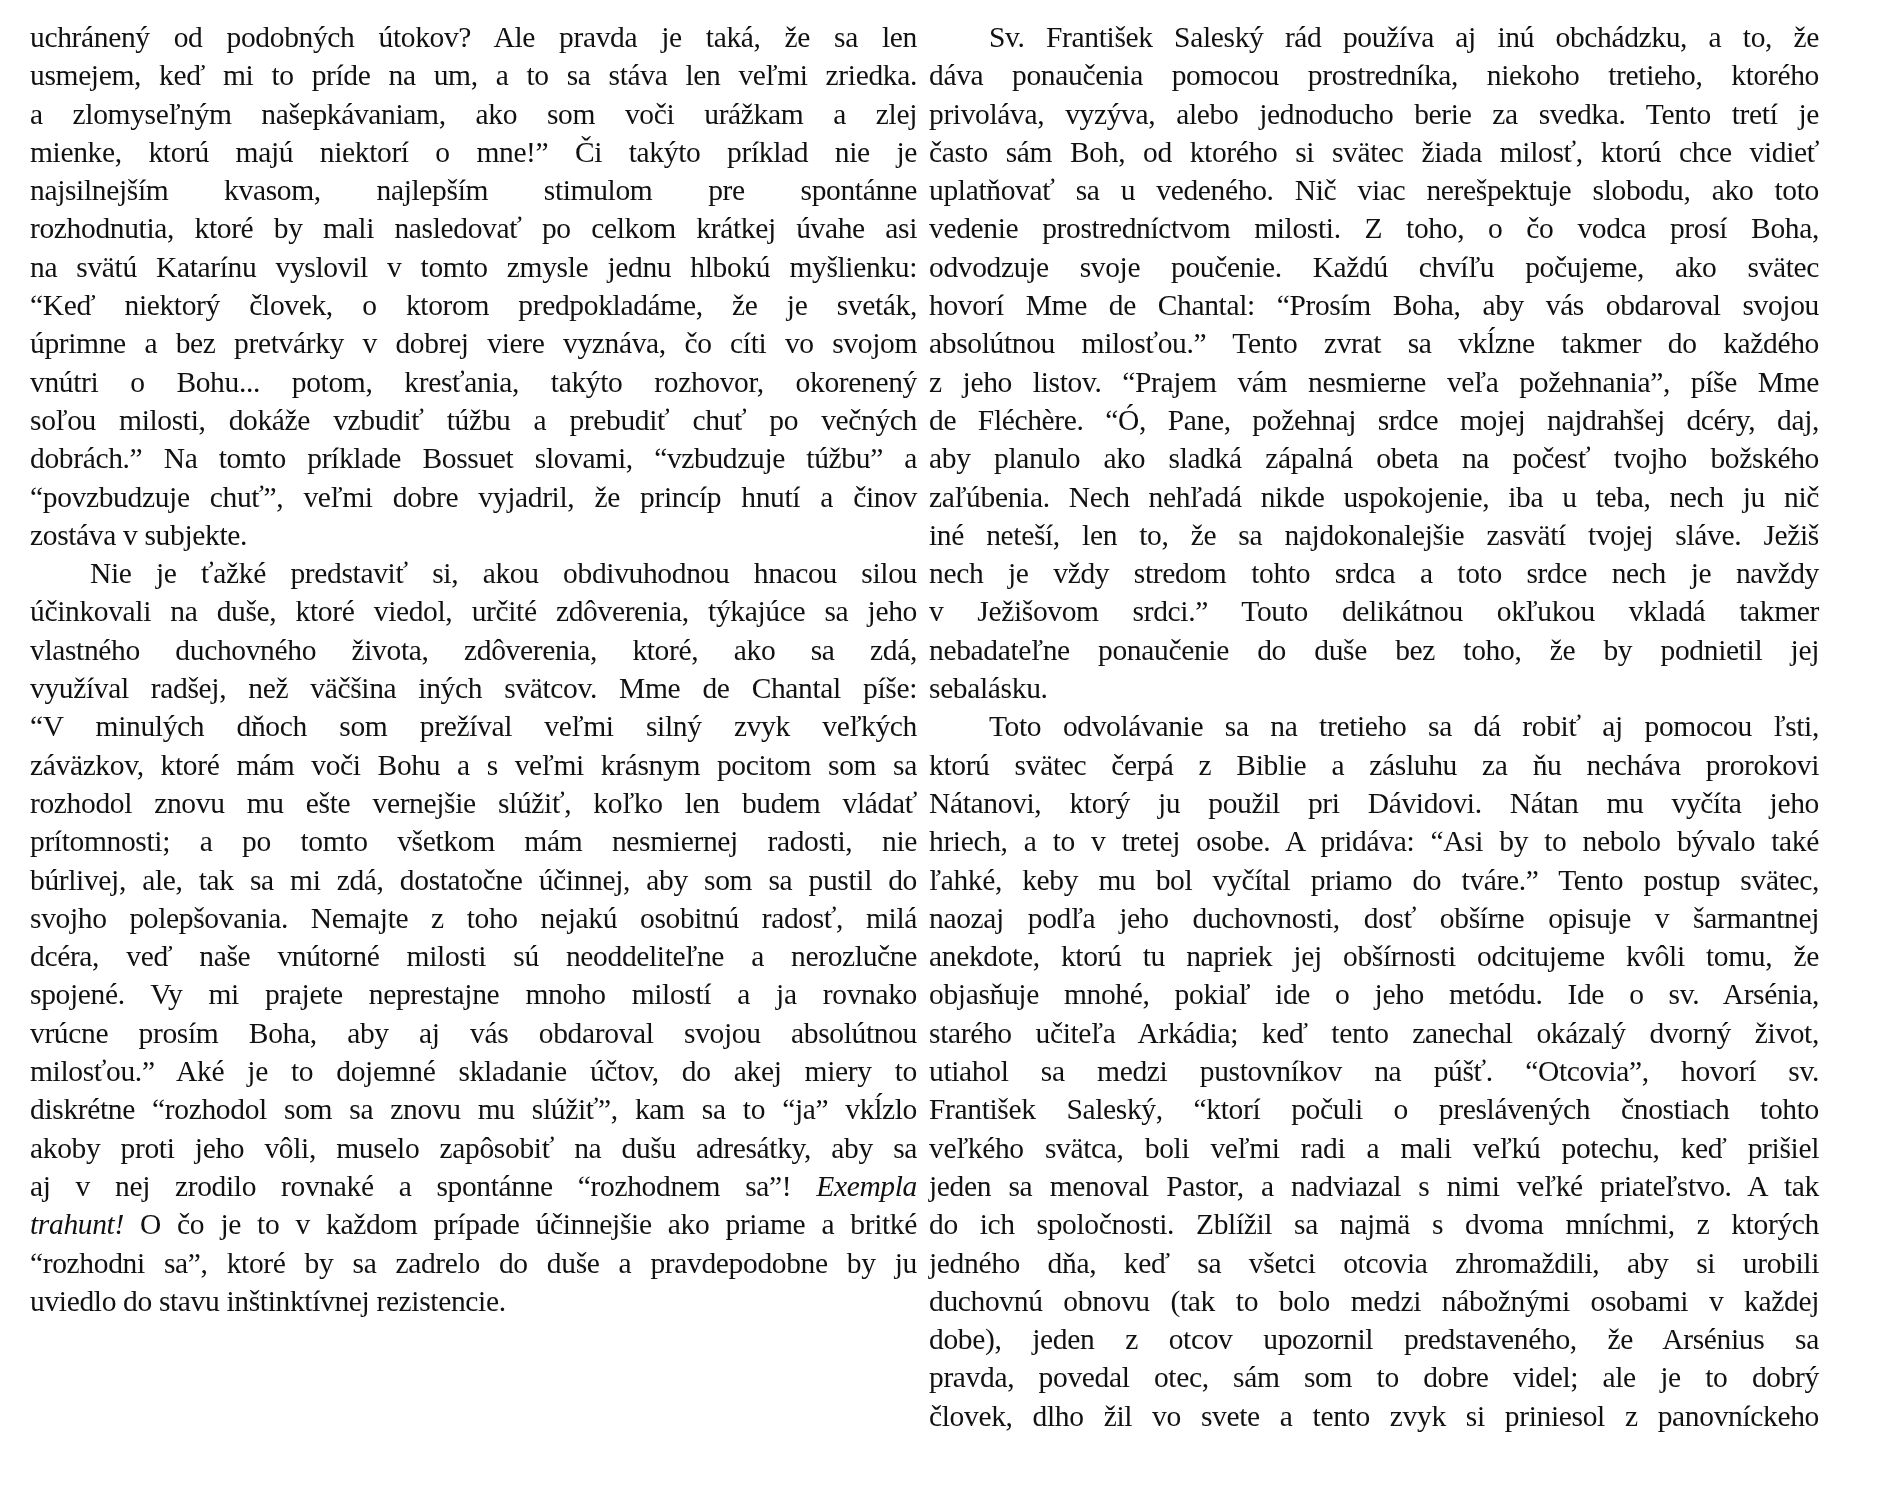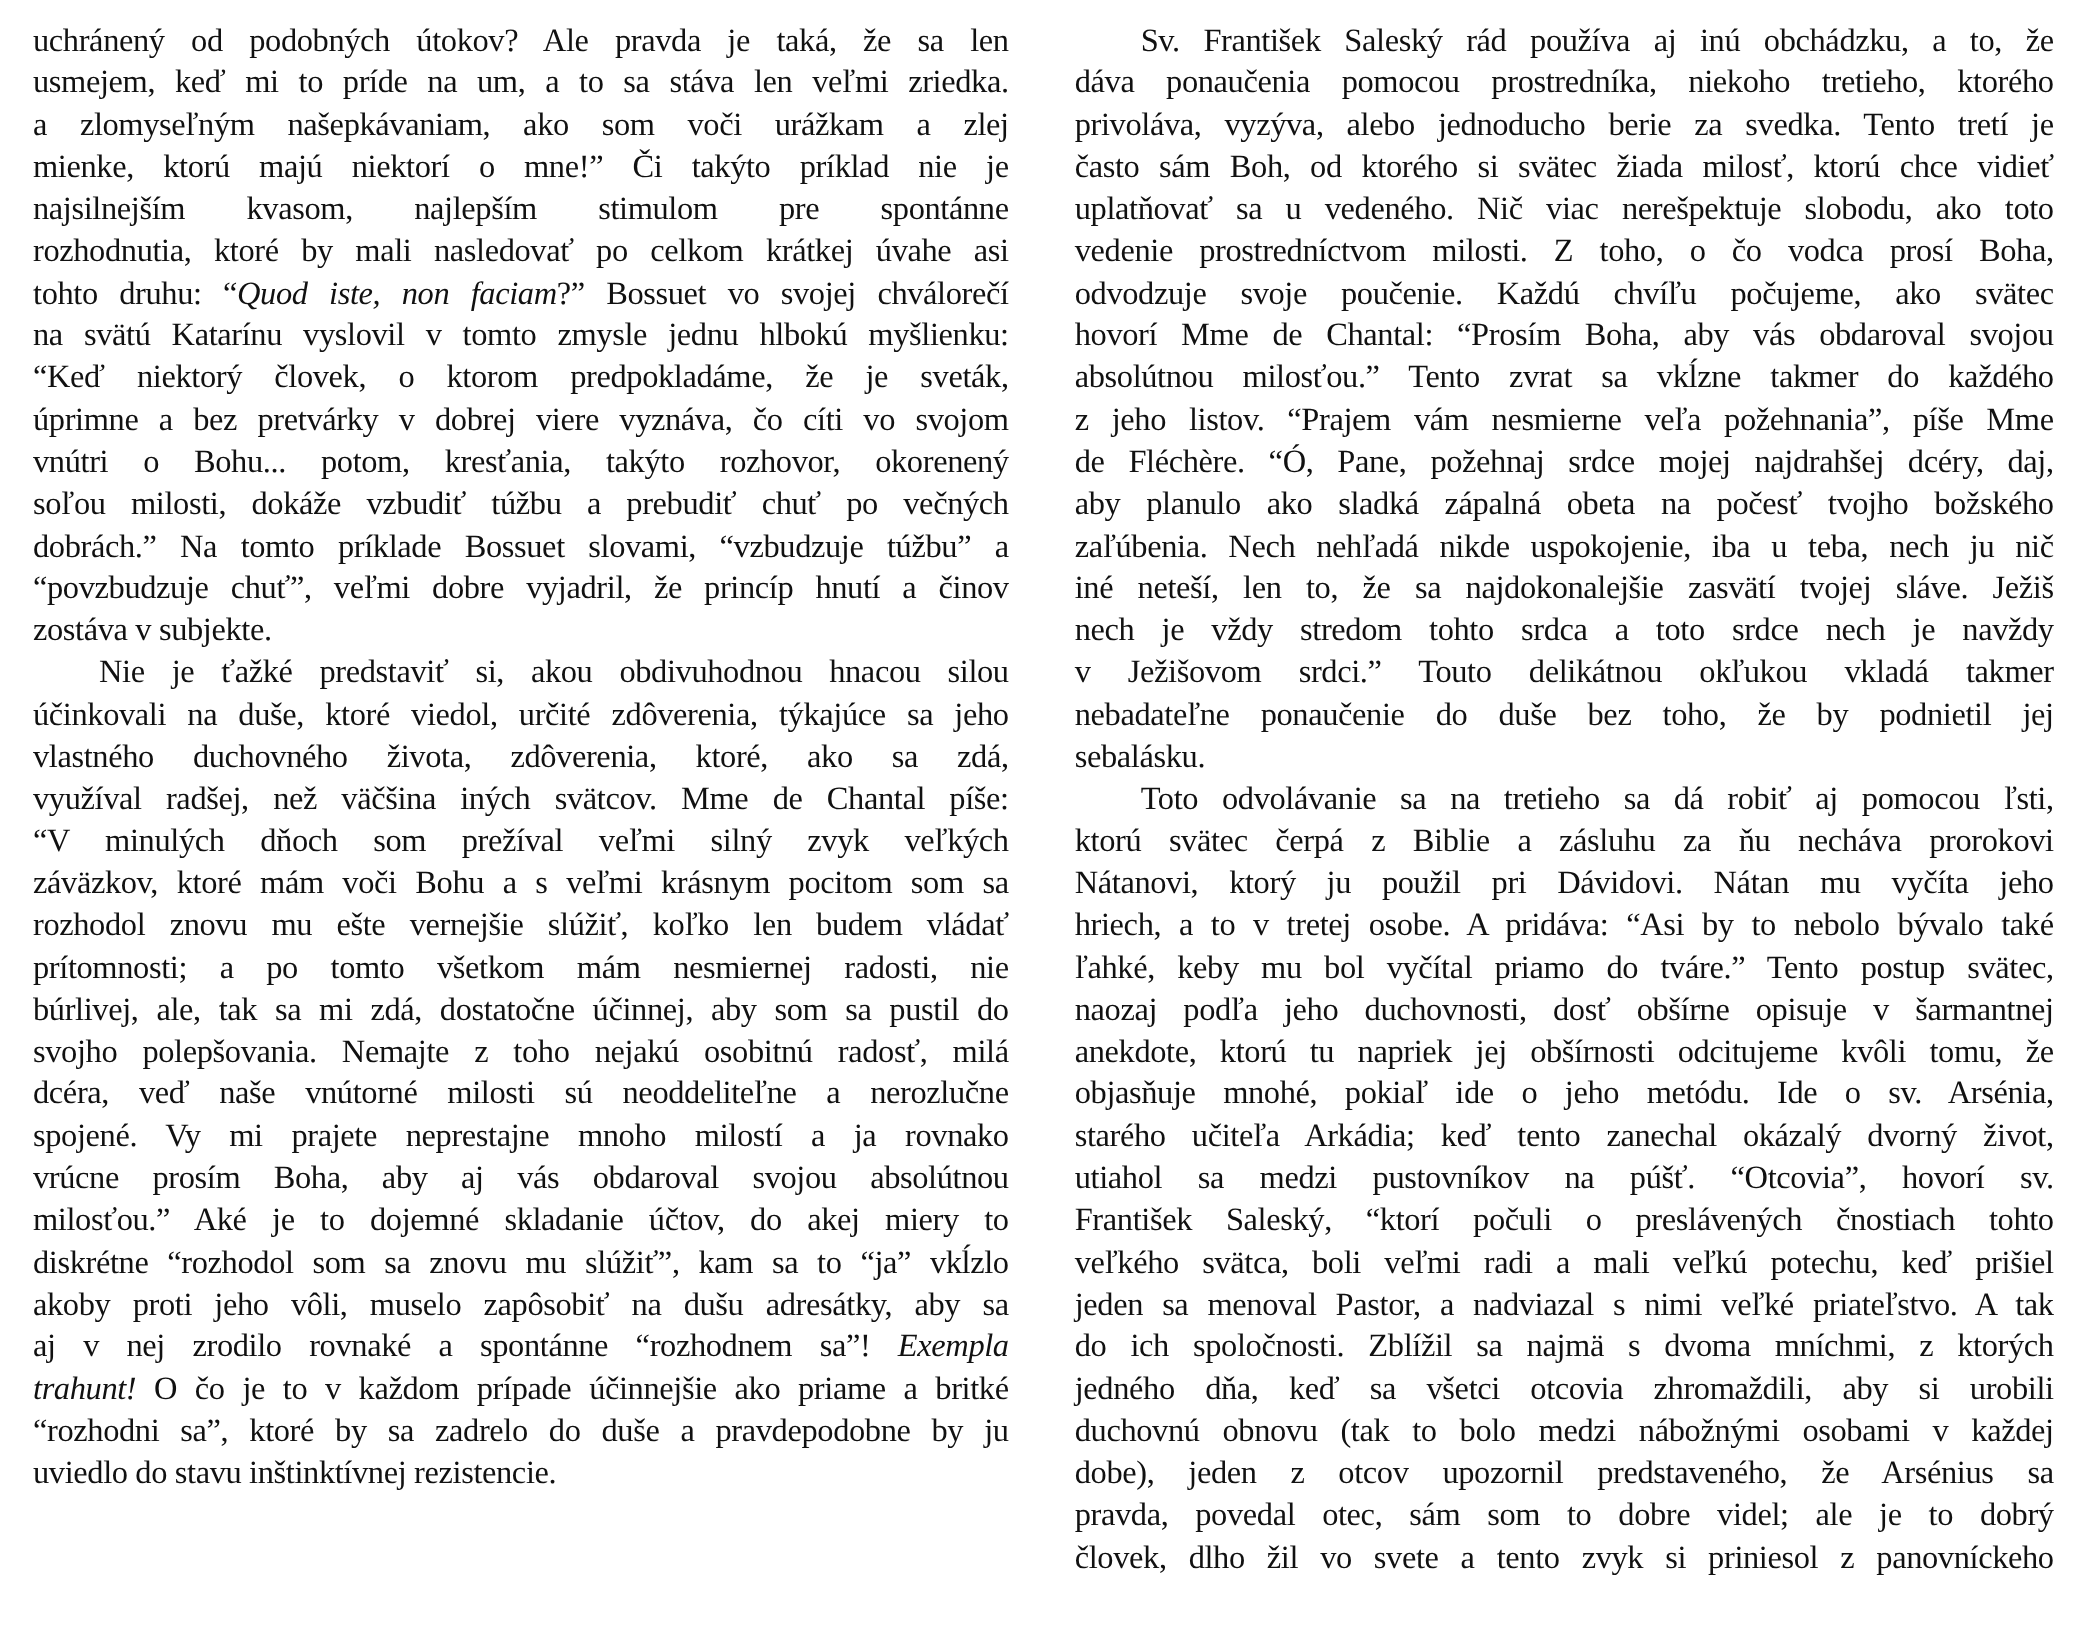--- a/index.html
+++ b/index.html
@@ -7,42 +7,41 @@
     width: 1894px; height: 1500px; position: relative; overflow: hidden;
     font-family: "Liberation Serif", "DejaVu Serif", serif;
     color: #111111;
   }
   .page { position: absolute; top: 0; left: 0; width: 1894px; height: 1500px; }
   .column {
     position: absolute; top: 18px;
     font-size: 29.5px; line-height: 38.3px;
   }
   .col-left { left: 30px; width: 887px; }
-  .col-right { left: 977px; width: 890px; }
+  .col-right { left: 929px; width: 890px; }
   .line {
     display: block; white-space: nowrap; height: 38.3px;
     text-align: justify; text-align-last: justify;
     letter-spacing: -0.35px;
   }
   .line.last { text-align-last: left; }
   .line.indent { padding-left: 60px; }
   .line .it { font-style: italic; }
 </style>
 </head>
 <body>
 
 <div class="page">
   <div class="column col-left">
       <div class="line"><span class="">uchránený od podobných útokov? Ale pravda je taká, že sa len</span></div>
       <div class="line"><span class="">usmejem, keď mi to príde na um, a to sa stáva len veľmi zriedka.</span></div>
       <div class="line"><span class="">a zlomyseľným našepkávaniam, ako som voči urážkam a zlej</span></div>
       <div class="line"><span class="">mienke, ktorú majú niektorí o mne!” Či takýto príklad nie je</span></div>
       <div class="line"><span class="">najsilnejším kvasom, najlepším stimulom pre spontánne</span></div>
       <div class="line"><span class="">rozhodnutia, ktoré by mali nasledovať po celkom krátkej úvahe asi</span></div>
-      <div class="line"><span class="">tohto druhu: “</span><span class="it">Quod iste, non faciam</span><span class="">?” Bossuet vo svojej chválorečí</span></div>
       <div class="line"><span class="">na svätú Katarínu vyslovil v tomto zmysle jednu hlbokú myšlienku:</span></div>
       <div class="line"><span class="">“Keď niektorý človek, o ktorom predpokladáme, že je sveták,</span></div>
       <div class="line"><span class="">úprimne a bez pretvárky v dobrej viere vyznáva, čo cíti vo svojom</span></div>
       <div class="line"><span class="">vnútri o Bohu... potom, kresťania, takýto rozhovor, okorenený</span></div>
       <div class="line"><span class="">soľou milosti, dokáže vzbudiť túžbu a prebudiť chuť po večných</span></div>
       <div class="line"><span class="">dobrách.” Na tomto príklade Bossuet slovami, “vzbudzuje túžbu” a</span></div>
       <div class="line"><span class="">“povzbudzuje chuť”, veľmi dobre vyjadril, že princíp hnutí a činov</span></div>
       <div class="line last"><span class="">zostáva v subjekte.</span></div>
       <div class="line indent"><span class="">Nie je ťažké predstaviť si, akou obdivuhodnou hnacou silou</span></div>
       <div class="line"><span class="">účinkovali na duše, ktoré viedol, určité zdôverenia, týkajúce sa jeho</span></div>

